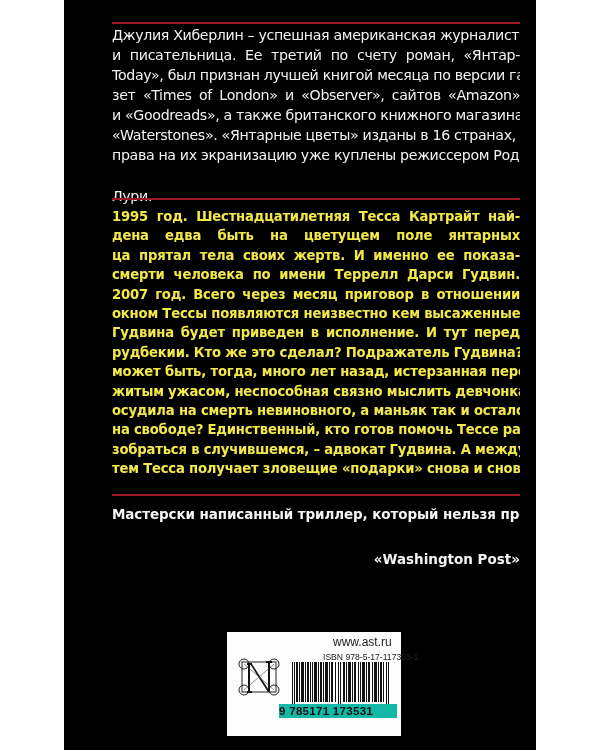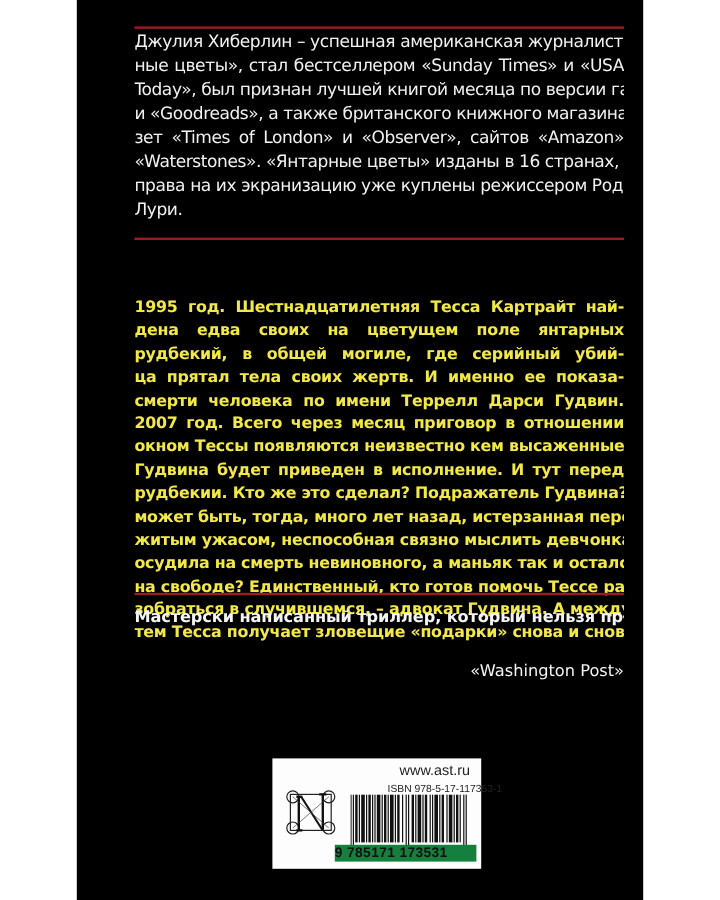--- a/index.html
+++ b/index.html
@@ -1,59 +1,58 @@
 <!DOCTYPE html>
 <html><head>
 <meta charset="utf-8">
 <style>
   html, body { margin:0; padding:0; background:#ffffff; }
   body { width:600px; height:750px; position:relative; overflow:hidden; }
   .cover { position:absolute; left:64px; top:0; width:472px; height:750px; background:#000; }
   .rule { position:absolute; left:112px; width:408px; height:2px; background:#9a1c22; }
   .block { position:absolute; left:112px; width:408px; }
   .line { display:block; height:20px; line-height:20px; white-space:nowrap; text-align:justify; text-align-last:justify; overflow:hidden; }
-  .line.last { text-align-last:left; }
+  .line.last { text-align-last:left;margin-top:21px; }
   .bio { font-family:"DejaVu Sans", sans-serif; color:#f2f2f2; font-size:14.2px; letter-spacing:-0.35px; }
   .blurb { font-family:"DejaVu Sans", sans-serif; color:#f3e84a; font-size:13.2px; font-weight:bold; letter-spacing:-0.2px; }
   .blurb .line { height:19.4px; line-height:19.4px; }
   .quote { font-family:"DejaVu Sans", sans-serif; color:#f4f4f4; font-size:13.5px; font-weight:bold; letter-spacing:-0.1px; }
   .quote .line { height:18px; line-height:18px; }
-  .source { position:absolute; right:80px; top:551px; font-family:"DejaVu Sans", sans-serif; font-weight:normal; color:#f4f4f4; font-size:13.5px; }
-  .barbox { position:absolute; left:227px; top:632px; width:174px; height:92px; background:#fdfdfd; }
+  .source { position:absolute; right:80px; top:551px; font-family:"DejaVu Sans", sans-serif; font-weight:bold; color:#f4f4f4; font-size:13.5px; }
+  .barbox { position:absolute; left:227px; top:632px; width:174px; height:104px; background:#fdfdfd; }
   .site { position:absolute; left:106px; top:3px; font-family:"Liberation Sans", sans-serif; font-size:12px; color:#222; }
   .isbn { position:absolute; left:64px; top:20px; font-family:"Liberation Sans", sans-serif; font-size:8.6px; color:#222; white-space:nowrap;padding-left:32px; }
   .bars { position:absolute; left:65px; top:30px; width:100px; height:48px; }
-  .digits { position:absolute; left:52px; top:72px; width:118px; font-family:"Liberation Sans", sans-serif; font-size:11.5px; font-weight:bold; color:#111; background:#15803d; letter-spacing:0.3px; white-space:nowrap; line-height:14px; }
+  .digits { position:absolute; left:52px; top:72px; width:118px; font-family:"Liberation Sans", sans-serif; font-size:11.5px; font-weight:bold; color:#111; background:#14b8a6; letter-spacing:0.3px; white-space:nowrap; line-height:14px; }
   .logo { position:absolute; left:9px; top:26px; width:46px; height:38px; }
 </style>
 </head>
 <body>
 
 <div class="cover">
 </div>
 
 <div class="rule" style="top:22px;"></div>
 
 <div class="block bio" style="top:25px;">
   <span class="line">Джулия Хиберлин – успешная американская журналистка</span>
-  <span class="line">ные цветы», стал бестселлером «Sunday Times» и «USA</span>
+  <span class="line">и писательница. Ее третий по счету роман, «Янтар-</span>
   <span class="line">Today», был признан лучшей книгой месяца по версии га-</span>
+  <span class="line">зет «Times of London» и «Observer», сайтов «Amazon»</span>
   <span class="line">и «Goodreads», а также британского книжного магазина</span>
-  <span class="line">зет «Times of London» и «Observer», сайтов «Amazon»</span>
   <span class="line">«Waterstones». «Янтарные цветы» изданы в 16 странах, а</span>
   <span class="line">права на их экранизацию уже куплены режиссером Родом</span>
   <span class="line last">Лури.</span>
 </div>
 
 <div class="rule" style="top:198px;"></div>
 
-<div class="block blurb" style="top:207px;margin-top:40px;">
+<div class="block blurb" style="top:207px;">
   <span class="line">1995 год. Шестнадцатилетняя Тесса Картрайт най-</span>
-  <span class="line">дена едва своих на цветущем поле янтарных</span>
-  <span class="line">рудбекий, в общей могиле, где серийный убий-</span>
+  <span class="line">дена едва быть на цветущем поле янтарных</span>
   <span class="line">ца прятал тела своих жертв. И именно ее показа-</span>
   <span class="line">смерти человека по имени Террелл Дарси Гудвин.</span>
   <span class="line">2007 год. Всего через месяц приговор в отношении</span>
   <span class="line">окном Тессы появляются неизвестно кем высаженные</span>
   <span class="line">Гудвина будет приведен в исполнение. И тут перед</span>
   <span class="line">рудбекии. Кто же это сделал? Подражатель Гудвина? А</span>
   <span class="line">может быть, тогда, много лет назад, истерзанная пере-</span>
   <span class="line">житым ужасом, неспособная связно мыслить девчонка</span>
   <span class="line">осудила на смерть невиновного, а маньяк так и остался</span>
   <span class="line">на свободе? Единственный, кто готов помочь Тессе ра-</span>

